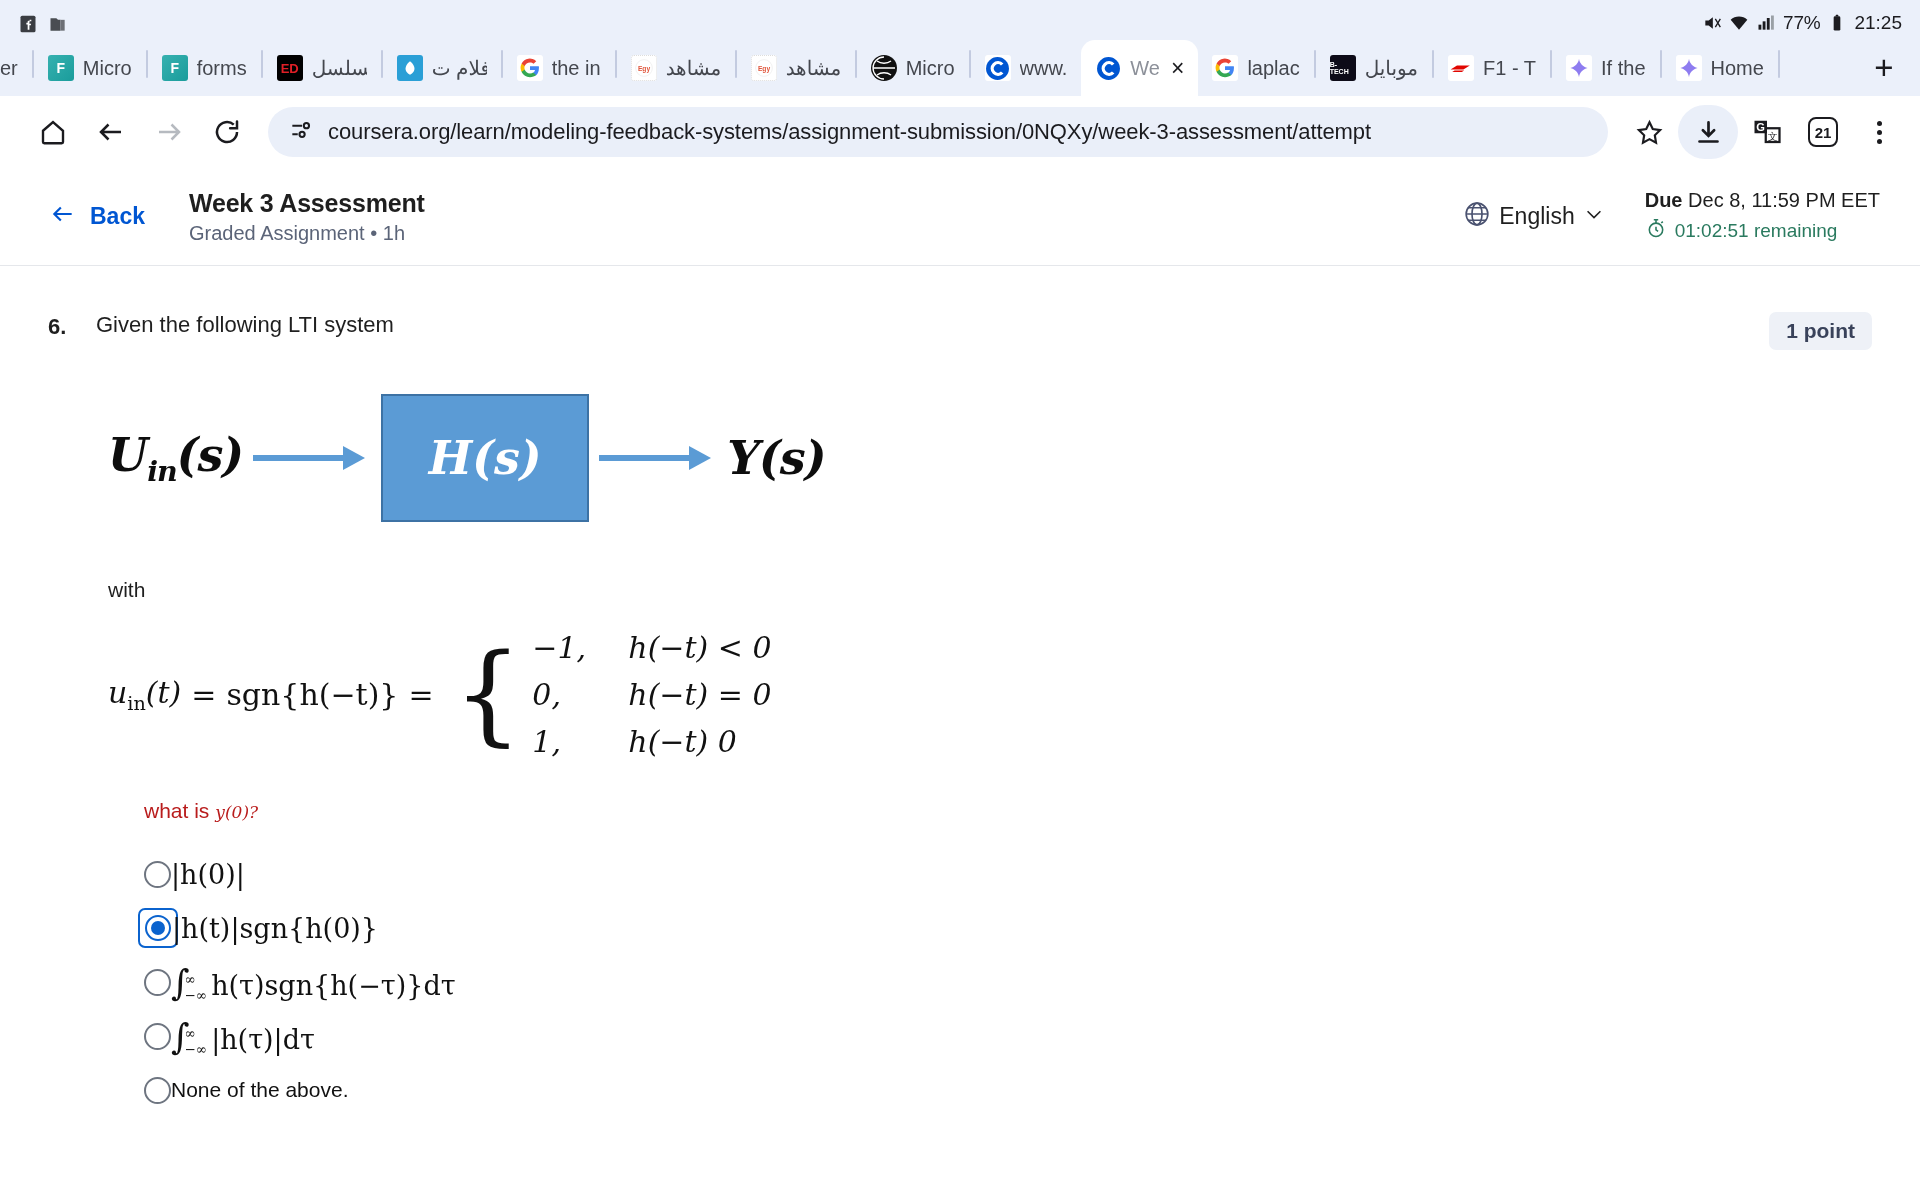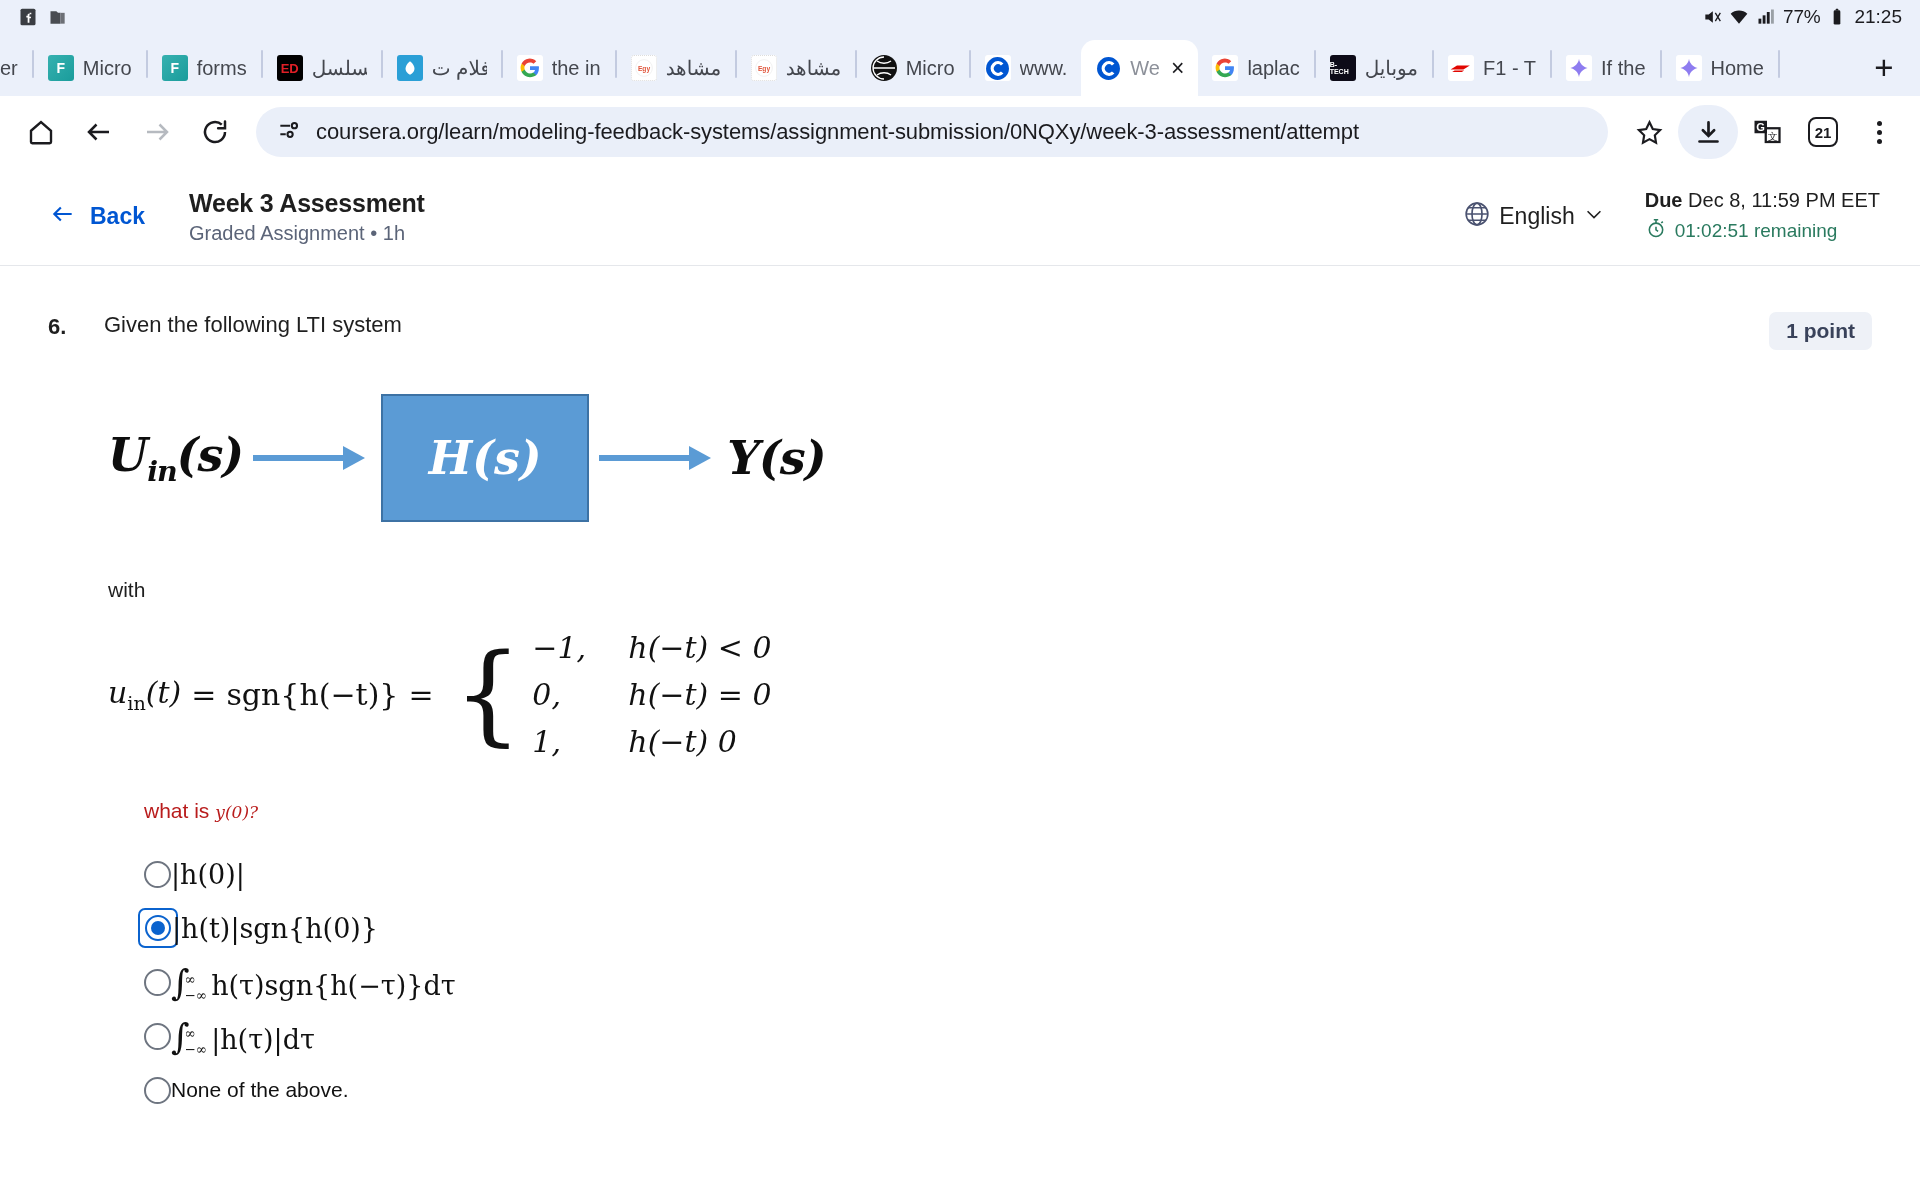--- a/index.html
+++ b/index.html
@@ -7,22 +7,22 @@
     width: 1920px; height: 1200px;
     font-family: "Liberation Sans", sans-serif;
     background: #ffffff;
     overflow: hidden;
   }
 
   
   .status-bar {
     height: 34px;
     background: #ebf0fa;
-    display: flex; align-items: center;
-    padding: 8px 18px;
+    display: flex; align-items: flex-end;
+    padding: 0 18px;
     position: relative;
   }
   .status-left { display: flex; align-items: center; gap: 10px; }
   .sysicon { width: 20px; height: 20px; display: block; }
   .status-right {
     margin-left: auto;
     display: flex; align-items: center; gap: 7px;
     font-size: 19px; color: #1b1b1f; font-weight: 500;
   }
   .status-right .battpct { letter-spacing: -0.2px; }
@@ -103,20 +103,21 @@
     flex: 0 0 auto;
   }
 
   
   .toolbar {
     height: 72px;
     background: #ffffff;
     display: flex; align-items: center;
     padding: 0 14px;
     gap: 4px;
+    margin-left: 12px;
   }
   .tb-btn {
     width: 54px; height: 54px;
     display: flex; align-items: center; justify-content: center;
     flex: 0 0 auto;
     border-radius: 50%;
   }
   .omnibox {
     flex: 1;
     height: 50px;
@@ -179,21 +180,21 @@
   .due-line b { font-weight: 700; }
   .remaining {
     display: flex; align-items: center; gap: 8px;
     font-size: 19px; color: #2a7a5f; margin-top: 5px; text-align: right;
   }
 
   
   .qbody { padding: 46px 48px 0 48px; }
   .qrow { display: flex; align-items: flex-start; }
   .qnum { font-size: 22px; font-weight: 700; color: #1f1f1f; width: 48px; flex: 0 0 auto; padding-top: 2px;}
-  .qtext { font-size: 22px; color: #1f1f1f; margin-left: 8px; }
+  .qtext { font-size: 22px; color: #1f1f1f; }
   .points-badge {
     margin-left: auto;
     background: #eef1f7;
     border-radius: 7px;
     padding: 7px 17px;
     font-size: 21px; font-weight: 600; color: #39425a;
     flex: 0 0 auto;
   }
 
   .diagram { margin: 44px 0 0 60px; }

